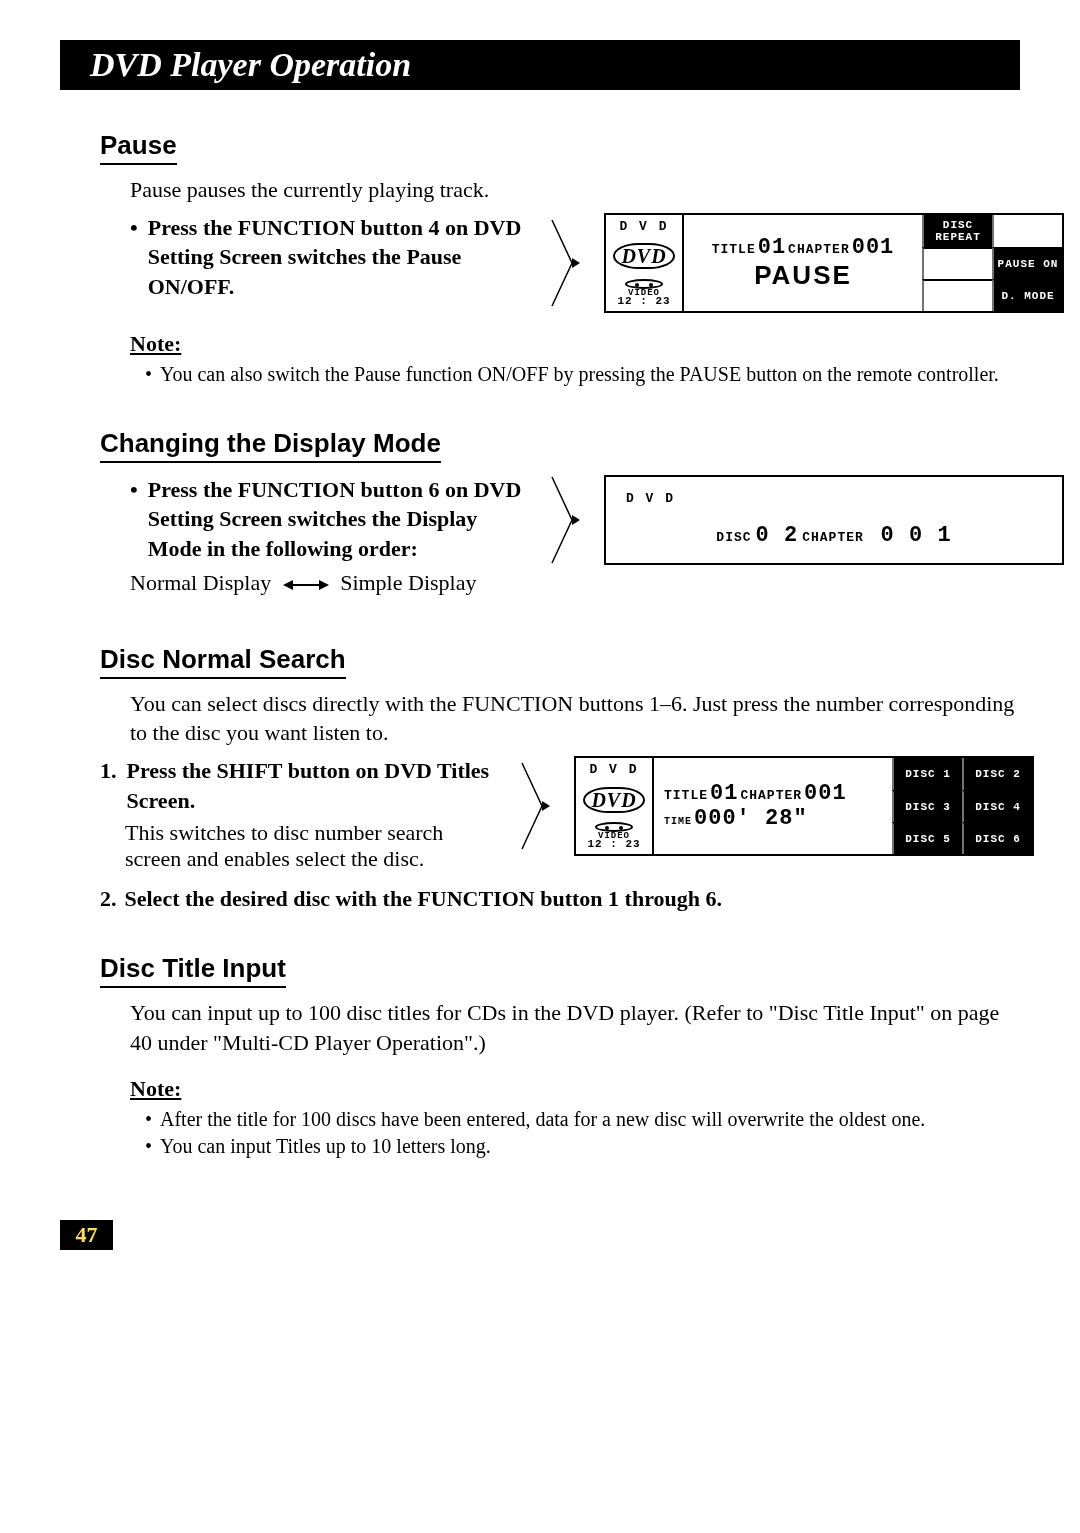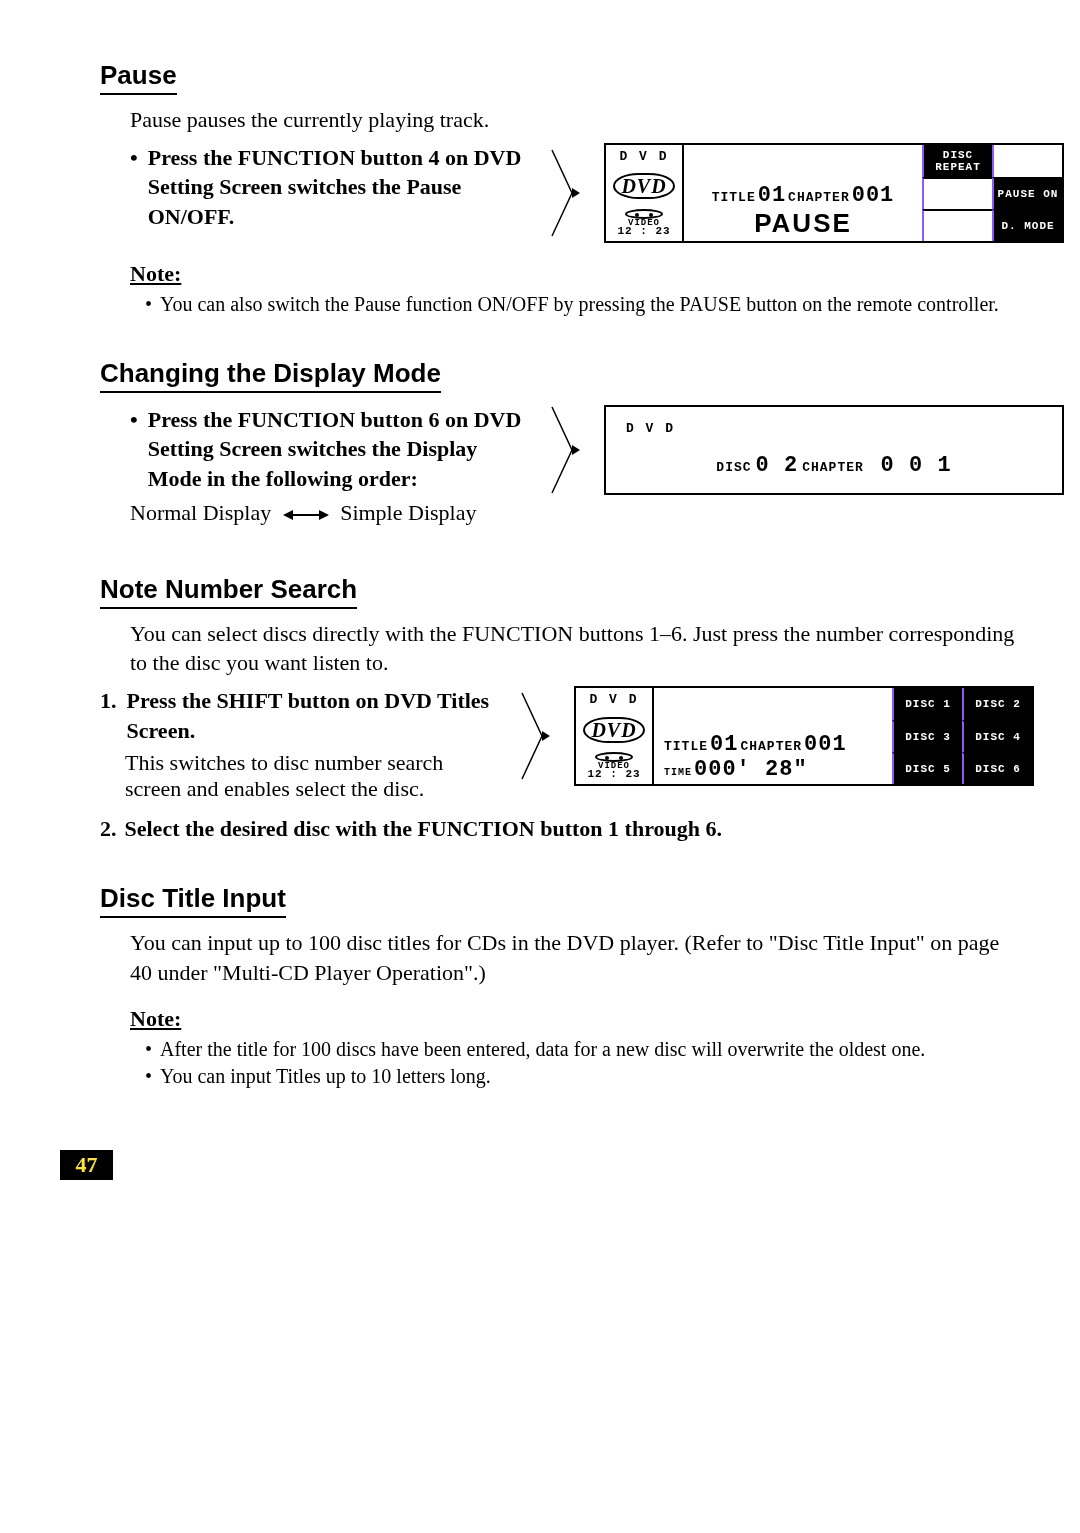--- a/index.html
+++ b/index.html
@@ -115,36 +115,36 @@
     display: flex;
     flex-direction: column;
     justify-content: space-between;
     align-items: center;
     padding: 4px 2px;
   }
   .lcd-mid {
     flex: 1;
     display: flex;
     flex-direction: column;
-    justify-content: flex-end;
+    justify-content: center;
     align-items: center;
     padding: 2px 11px;
   }
   .lcd-right {
     width: 140px;
     display: flex;
     flex-direction: column;
   }
   .lcd-right .r-row {
     flex: 1;
     display: flex;
   }
   .lcd-right .r-cell {
     flex: 1;
-    border-left: 2px solid #8b5cf6;
+    border-left: 2px solid #737373;
     display: flex;
     align-items: center;
     justify-content: center;
     font-size: 11px;
     text-align: center;
     line-height: 1.1;
   }
   .lcd-right .r-row + .r-row .r-cell { border-top: 2px solid #000; }
   .r-cell.dark { background: #000; color: #fff; }
   .r-cell.half { flex: 1; }
@@ -214,20 +214,23 @@
     text-align: center;
     padding: 2px 0;
     margin: 60px 0 0 0;
   }
 </style>
 </head>
 <body>
 
 <div class="page">
 
+  <div class="title-bar">
+    <span>DVD Player Operation</span>
+  </div>
 
   <div><span class="section-heading">Pause</span></div>
   <div class="body-text">Pause pauses the currently playing track.</div>
 
   <div class="two-col">
     <div class="left-col">
       <div class="bullet-row">
         <span class="bullet-dot">•</span>
         <span>Press the FUNCTION button 4 on DVD Setting Screen switches the Pause ON/OFF.</span>
       </div>
@@ -316,21 +319,21 @@
           <span>DISC</span>
           <span class="big">0 2</span>
           <span>CHAPTER</span>
           <span>&nbsp;</span>
           <span class="big">0 0 1</span>
         </div>
       </div>
     </div>
   </div>
 
-  <div><span class="section-heading">Note Number Search</span></div>
+  <div><span class="section-heading">Disc Normal Search</span></div>
   <div class="body-text">You can select discs directly with the FUNCTION buttons 1–6. Just press the number corresponding to the disc you want listen to.</div>
 
   <div class="two-col" style="margin-left:40px;">
     <div class="left-col">
       <div class="bullet-row">
         <span class="bullet-dot">1.</span>
         <span>Press the SHIFT button on DVD Titles Screen.</span>
       </div>
       <div class="sub-text" style="margin-left:25px;">This switches to disc number search screen and enables select the disc.</div>
     </div>

